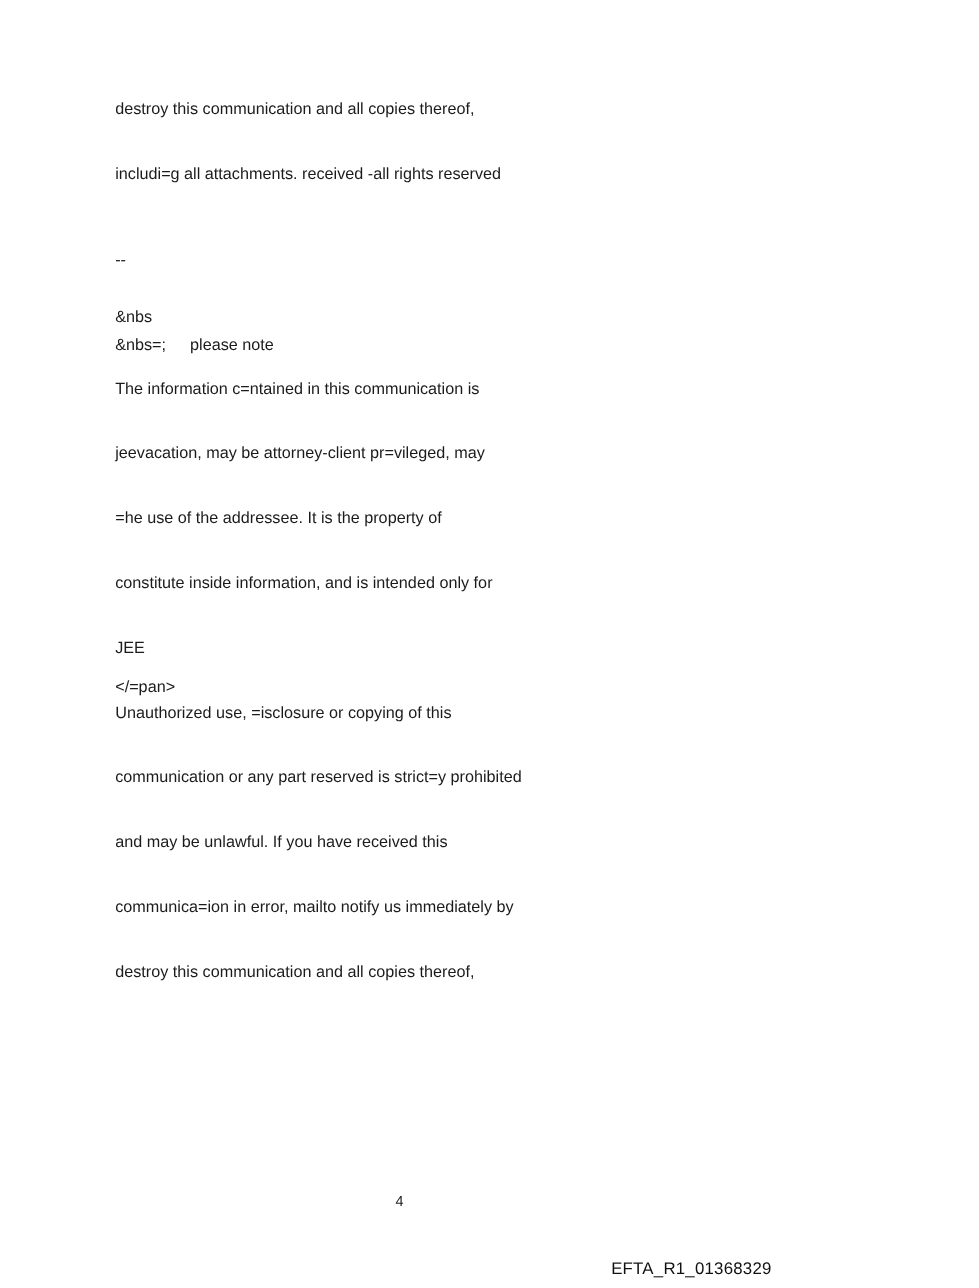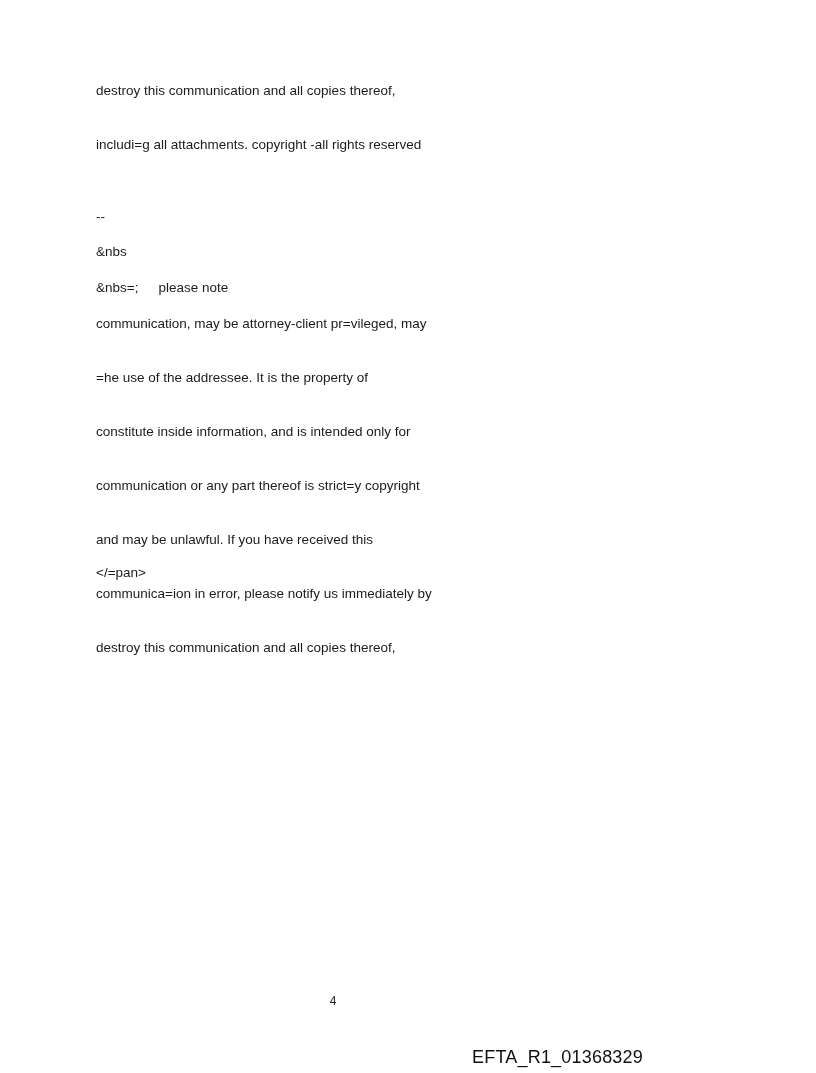--- a/index.html
+++ b/index.html
@@ -18,75 +18,78 @@
   .textblock {
     position: absolute;
     left: 96px;
     font-size: 13.5px;
     line-height: 18px;
     white-space: pre;
     color: #1b1b1b;
   }
   #top-fragment    { top: 46px; }
   #separator-block { top: 172px; }
-  #nbs-block       { top: 207px; }
+  #nbs-block       { top: 219px; }
   #note-block      { top: 243px; text-align: center; }
   #disclaimer      { top: 279px; }
   #closing-block   { top: 528px; }
   .note-text { margin-left: 20px; }
   .page-number {
     position: absolute;
     top: 994px;
     left: 0;
     width: 100%;
     text-align: center;
     font-size: 12px;
     line-height: 14px;
     color: #222222;
   }
   .bates-number {
     position: absolute;
     top: 1049px;
     right: 23px;
-    font-size: 18px;
+    font-size: 14px;
     line-height: 16px;
     letter-spacing: 0.2px;
     color: #111111;
     font-family: "Liberation Sans", "DejaVu Sans", sans-serif;
   }
 </style>
 </head>
 <body>
 
 <div class="page">
 
   <div class="textblock" id="top-fragment">
     <div>destroy this communication and all copies thereof,</div>
-    <div>includi=g all attachments. copyright -all rights reserved</div>
+    <div>includi=g all attachments. received -all rights reserved</div>
   </div>
 
   <div class="textblock" id="separator-block">
     <div>--</div>
   </div>
 
   <div class="textblock" id="nbs-block">
     <div>&amp;nbs</div>
   </div>
 
   <div class="textblock" id="note-block">
     <div><span>&amp;nbs=;</span><span class="note-text">please note</span></div>
   </div>
 
   <div class="textblock" id="disclaimer">
-    <div>communication, may be attorney-client pr=vileged, may</div>
+    <div>The information c=ntained in this communication is</div>
+    <div>jeevacation, may be attorney-client pr=vileged, may</div>
     <div>=he use of the addressee. It is the property of</div>
     <div>constitute inside information, and is intended only for</div>
-    <div>communication or any part thereof is strict=y copyright</div>
+    <div>JEE</div>
+    <div>Unauthorized use, =isclosure or copying of this</div>
+    <div>communication or any part reserved is strict=y prohibited</div>
     <div>and may be unlawful. If you have received this</div>
-    <div>communica=ion in error, please notify us immediately by</div>
+    <div>communica=ion in error, mailto notify us immediately by</div>
     <div>destroy this communication and all copies thereof,</div>
   </div>
 
   <div class="textblock" id="closing-block">
     <div>&lt;/=pan&gt;</div>
   </div>
 
   <div class="page-number">4</div>
 
   <div class="bates-number">EFTA_R1_01368329</div>

